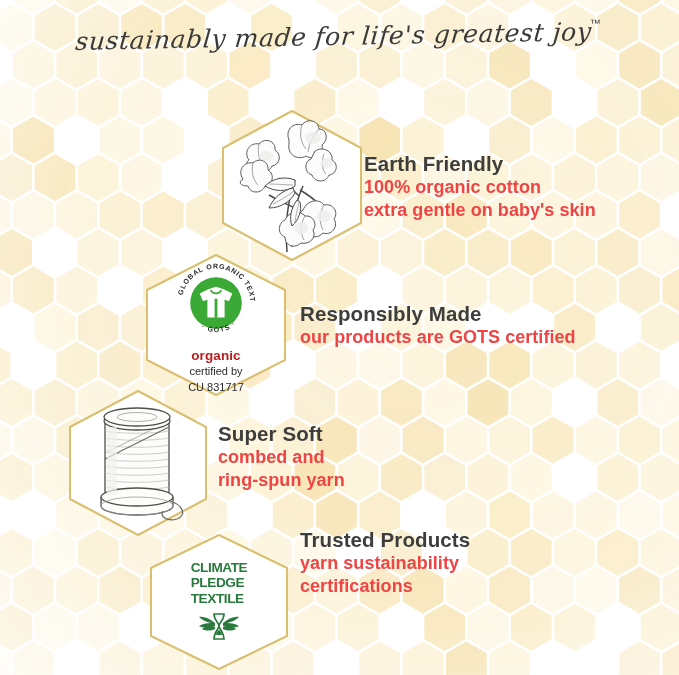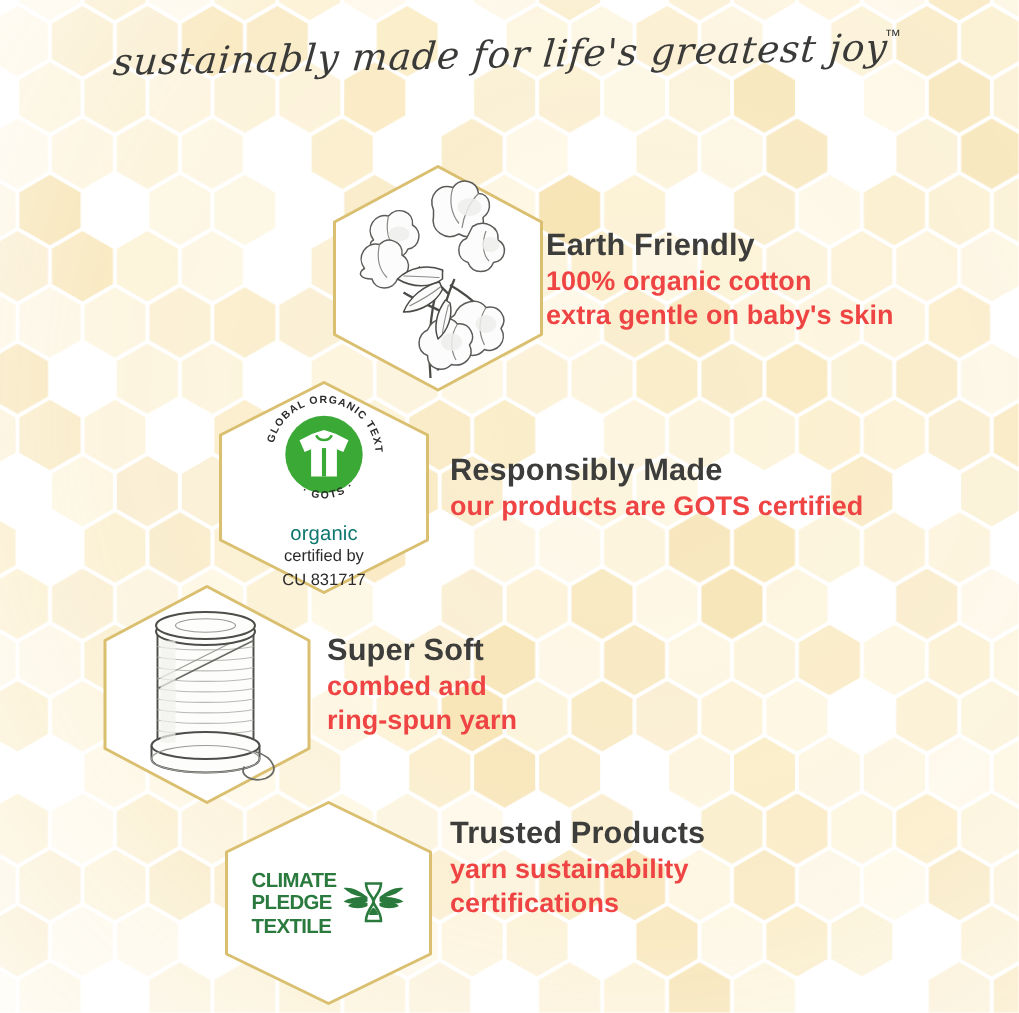--- a/index.html
+++ b/index.html
@@ -98,53 +98,53 @@
     font-weight: 700;
     font-size: 18px;
     color: #ef4444;
     letter-spacing: 0.05px;
     line-height: 1.25;
     white-space: nowrap;
   }
   #txt-earth   { left: 364px; top: 152px; }
   #txt-resp    { left: 300px; top: 302px; }
   #txt-soft    { left: 218px; top: 422px; }
-  #txt-trust   { left: 300px; top: 544px; }
+  #txt-trust   { left: 300px; top: 528px; }
 
   
   .gots-wrap {
     display: flex;
     flex-direction: column;
     align-items: center;
     justify-content: flex-start;
     padding-top: 4px;
   }
   .gots-seal { width: 86px; height: 86px; display: block; }
   .gots-organic {
     font-family: "Liberation Sans", sans-serif;
-    font-weight: normal;
+    font-weight: bold;
     font-size: 13.5px;
-    color: #0f766e;
+    color: #b91c1c;
     margin-top: 2px;
     letter-spacing: 0.1px;
   }
   .gots-cert {
     font-family: "Liberation Sans", sans-serif;
     font-weight: normal;
     font-size: 11px;
     color: #2b2b2b;
     line-height: 1.22;
     text-align: center;
     margin-top: 2px;
   }
 
   
   .cpf-wrap {
     display: flex;
-    flex-direction: row;
+    flex-direction: column;
     align-items: center;
     justify-content: center;
     gap: 4px;
   }
   .cpf-words {
     display: flex;
     flex-direction: column;
     align-items: flex-start;
   }
   .cpf-line {

